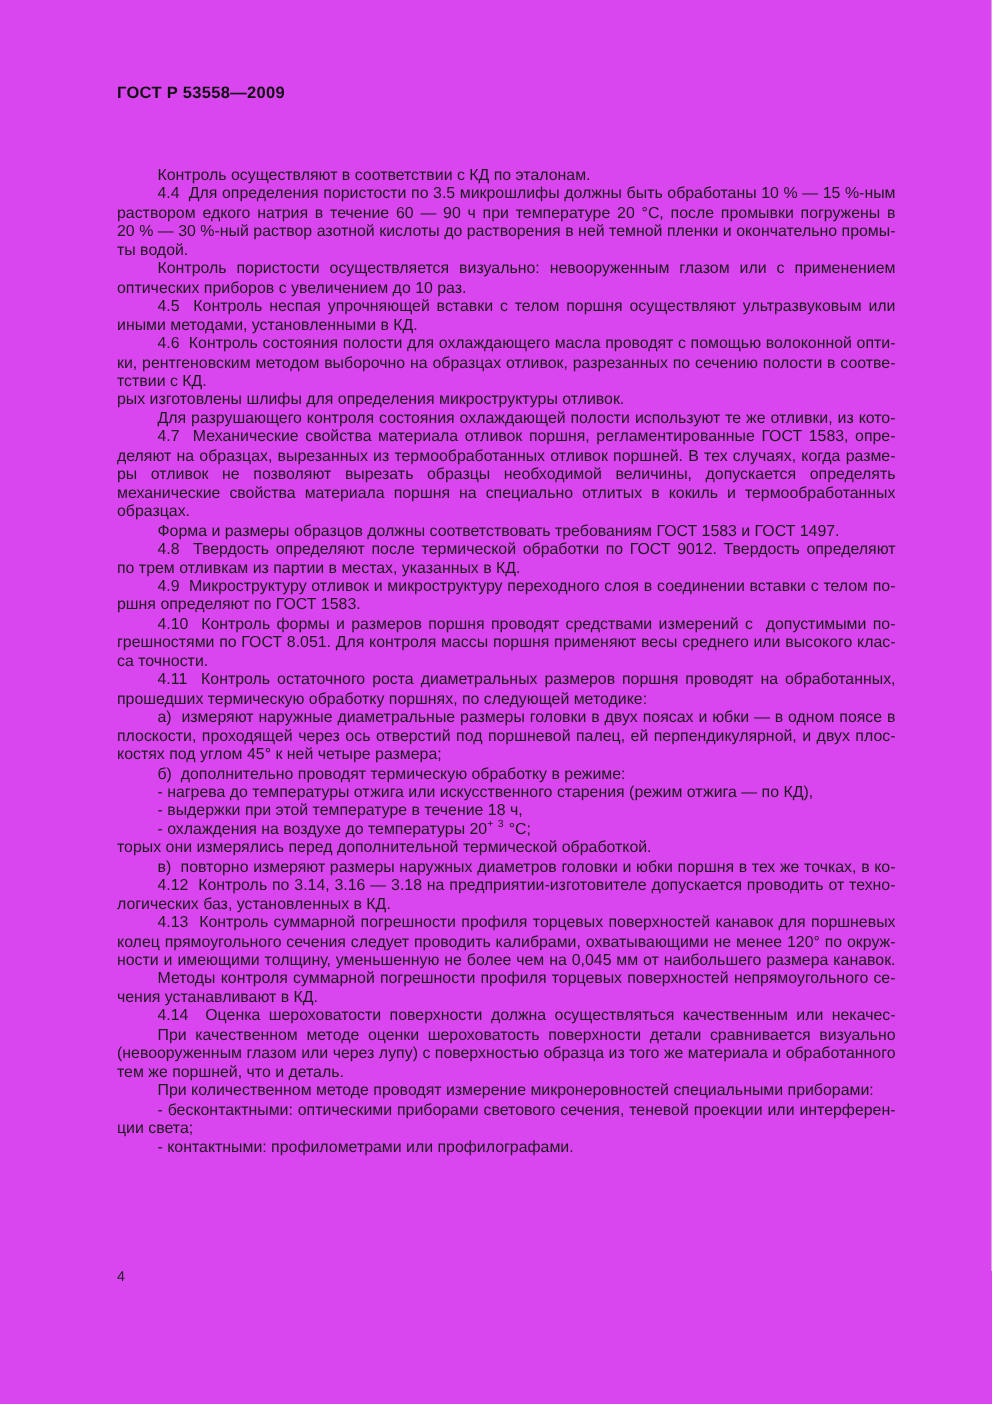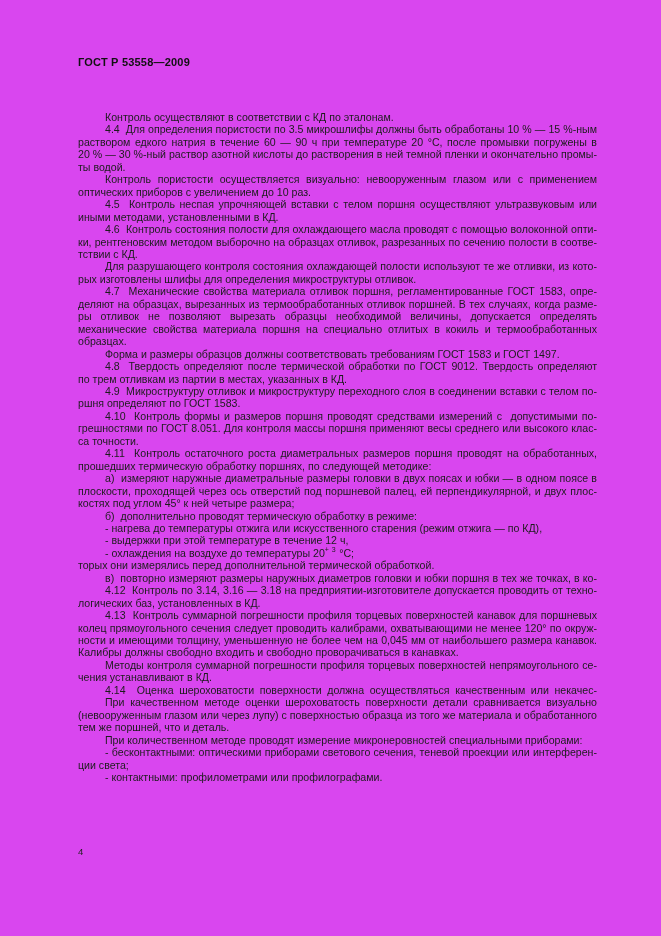--- a/index.html
+++ b/index.html
@@ -79,22 +79,22 @@
       <div class="para">
         <div class="line fill first">4.5&nbsp; Контроль неспая упрочняющей вставки с телом поршня осуществляют ультразвуковым или</div>
         <div class="line">иными методами, установленными в КД.</div>
       </div>
       <div class="para">
         <div class="line fill first">4.6&nbsp; Контроль состояния полости для охлаждающего масла проводят с помощью волоконной опти-</div>
         <div class="line fill">ки, рентгеновским методом выборочно на образцах отливок, разрезанных по сечению полости в соотве-</div>
         <div class="line">тствии с КД.</div>
       </div>
       <div class="para">
+        <div class="line">рых изготовлены шлифы для определения микроструктуры отливок.</div>
         <div class="line fill first">Для разрушающего контроля состояния охлаждающей полости используют те же отливки, из кото-</div>
-        <div class="line">рых изготовлены шлифы для определения микроструктуры отливок.</div>
       </div>
       <div class="para">
         <div class="line fill first">4.7&nbsp; Механические свойства материала отливок поршня, регламентированные ГОСТ 1583, опре-</div>
         <div class="line fill">деляют на образцах, вырезанных из термообработанных отливок поршней. В тех случаях, когда разме-</div>
         <div class="line fill">ры отливок не позволяют вырезать образцы необходимой величины, допускается определять</div>
         <div class="line fill">механические свойства материала поршня на специально отлитых в кокиль и термообработанных</div>
         <div class="line">образцах.</div>
       </div>
       <div class="para">
         <div class="line first">Форма и размеры образцов должны соответствовать требованиям ГОСТ 1583 и ГОСТ 1497.</div>
@@ -121,38 +121,37 @@
         <div class="line fill">плоскости, проходящей через ось отверстий под поршневой палец, ей перпендикулярной, и двух плос-</div>
         <div class="line">костях под углом 45° к ней четыре размера;</div>
       </div>
       <div class="para">
         <div class="line first">б)&nbsp; дополнительно проводят термическую обработку в режиме:</div>
       </div>
       <div class="para">
         <div class="line first">- нагрева до температуры отжига или искусственного старения (режим отжига — по КД),</div>
       </div>
       <div class="para">
-        <div class="line first">- выдержки при этой температуре в течение 12 ч,</div>
+        <div class="line first">- выдержки при этой температуре в течение 18 ч,</div>
       </div>
       <div class="para">
         <div class="line first">- охлаждения на воздухе до температуры 20<sup>+ 3</sup> °С;</div>
       </div>
       <div class="para">
         <div class="line">торых они измерялись перед дополнительной термической обработкой.</div>
         <div class="line fill first">в)&nbsp; повторно измеряют размеры наружных диаметров головки и юбки поршня в тех же точках, в ко-</div>
       </div>
       <div class="para">
         <div class="line fill first">4.12&nbsp; Контроль по 3.14, 3.16 — 3.18 на предприятии-изготовителе допускается проводить от техно-</div>
         <div class="line">логических баз, установленных в КД.</div>
       </div>
       <div class="para">
         <div class="line fill first">4.13&nbsp; Контроль суммарной погрешности профиля торцевых поверхностей канавок для поршневых</div>
         <div class="line fill">колец прямоугольного сечения следует проводить калибрами, охватывающими не менее 120° по окруж-</div>
         <div class="line fill">ности и имеющими толщину, уменьшенную не более чем на 0,045 мм от наибольшего размера канавок.</div>
-        <div class="line">Калибры должны свободно входить и свободно проворачиваться в канавках.</div>
       </div>
       <div class="para">
         <div class="line fill first">Методы контроля суммарной погрешности профиля торцевых поверхностей непрямоугольного се-</div>
         <div class="line">чения устанавливают в КД.</div>
       </div>
       <div class="para">
         <div class="line fill first">4.14&nbsp; Оценка шероховатости поверхности должна осуществляться качественным или некачес-</div>
       </div>
       <div class="para">
         <div class="line fill first">При качественном методе оценки шероховатость поверхности детали сравнивается визуально</div>

